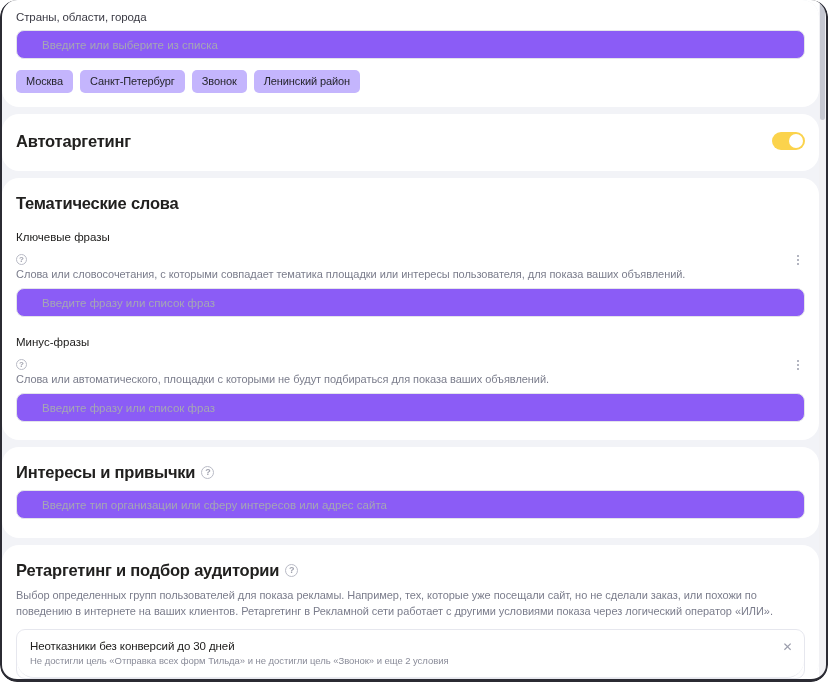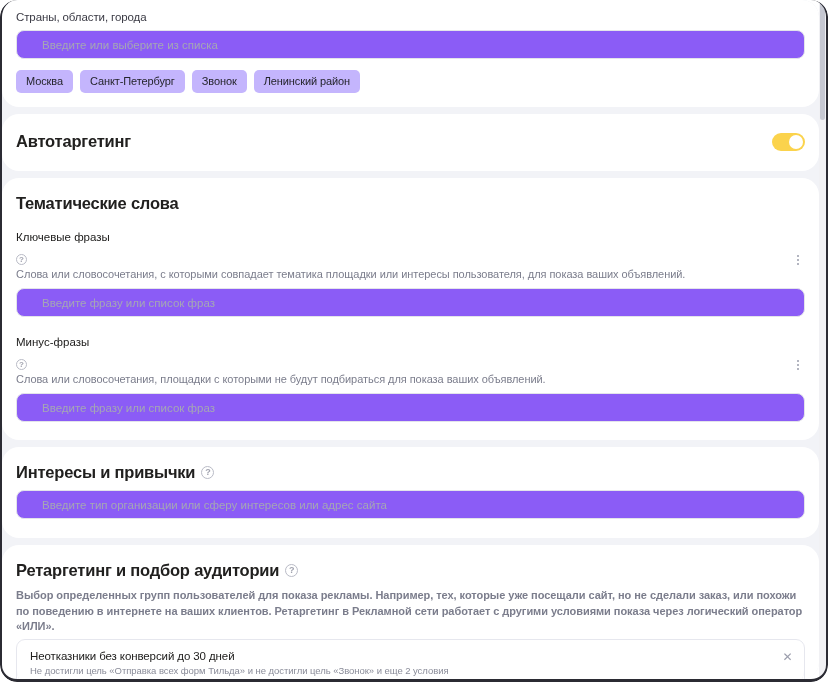--- a/index.html
+++ b/index.html
@@ -123,21 +123,21 @@
     font-size: 11px;
     color: #7b7d8c;
     line-height: 1.42;
     letter-spacing: -0.05px;
   }
 
   
   .autotarget-card { padding: 18px 14px 20px 14px; }
   .autotarget-row {
     display: flex;
-    align-items: flex-end;
+    align-items: flex-start;
     justify-content: space-between;
   }
   .toggle {
     width: 33px;
     height: 18px;
     border-radius: 10px;
     background: #fbd34c;
     position: relative;
     flex: none;
     cursor: pointer;
@@ -216,21 +216,21 @@
   }
 
   
   .interests-card { padding: 16px 14px 19px 14px; }
   .interests-card .section-title { margin-bottom: 8px; }
   .interests-card .section-desc { margin-bottom: 14px; }
 
   
   .retarget-card { padding: 16px 14px 18px 14px; margin-bottom: 0; }
   .retarget-card .section-title { margin-bottom: 8px; }
-  .retarget-card .section-desc { margin-bottom: 4px; font-weight: bold; }
+  .retarget-card .section-desc { margin-bottom: 10px; }
 
   .retarget-box {
     border: 1px solid #e6e7ee;
     border-radius: 9px;
     overflow: hidden;
   }
   .retarget-item {
     position: relative;
     padding: 10px 30px 11px 13px;
     border-bottom: 1px solid #ebecf1;
@@ -299,21 +299,21 @@
         <span></span>
         <span></span>
       </div>
     </div>
 
     <div class="field-block">
       <div class="field-label">
         <span>Минус-фразы</span>
         <span class="help-icon">?</span>
       </div>
-      <div class="field-hint">Слова или словосочетания, площадки с которыми не будут подбираться для показа ваших объявлений.</div>
+      <div class="field-hint">Слова или автоматического, площадки с которыми не будут подбираться для показа ваших объявлений.</div>
       <input class="text-input" type="text" placeholder="Введите фразу или список фраз" style="">
       <div class="kebab">
         <span></span>
         <span></span>
         <span></span>
       </div>
     </div>
   </div>
 
   <div class="card interests-card">

